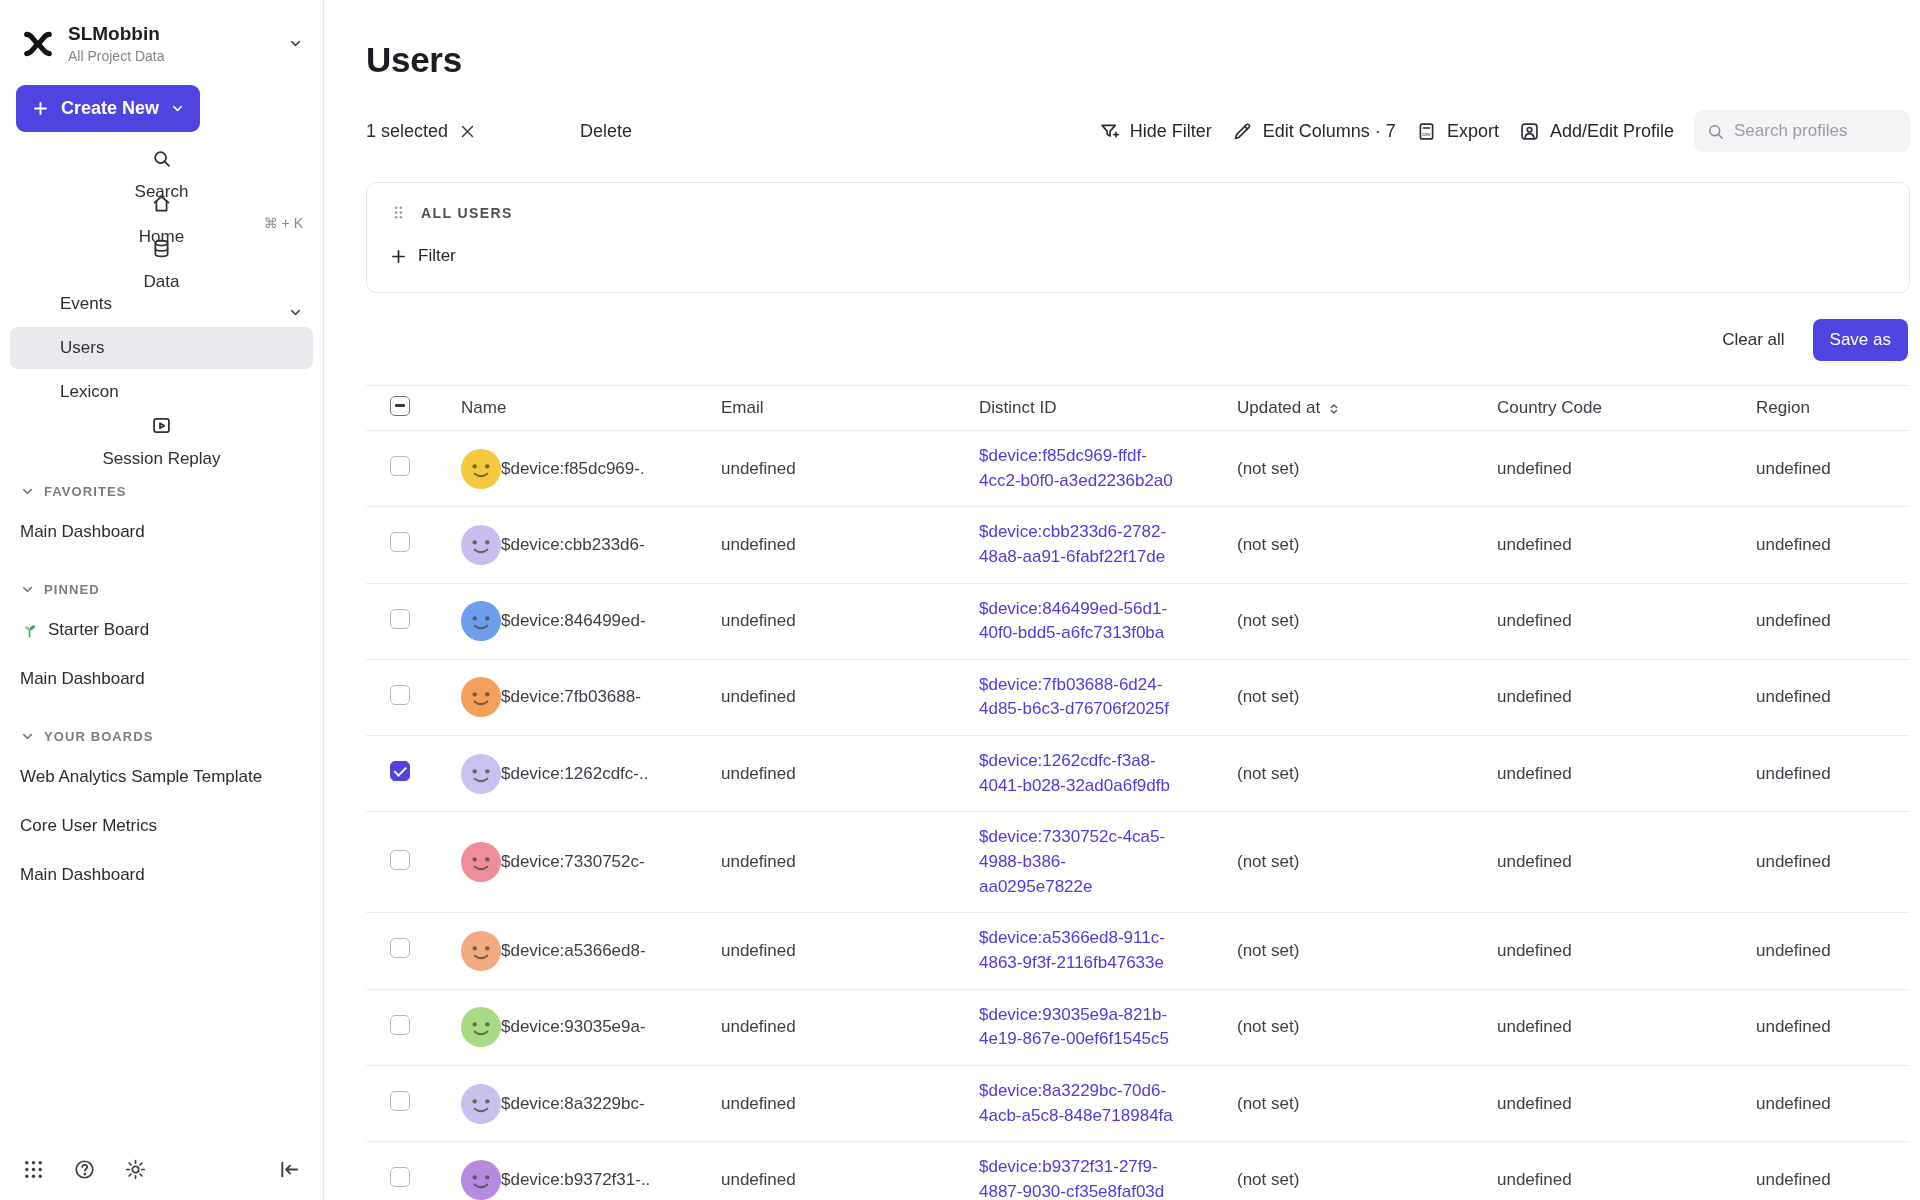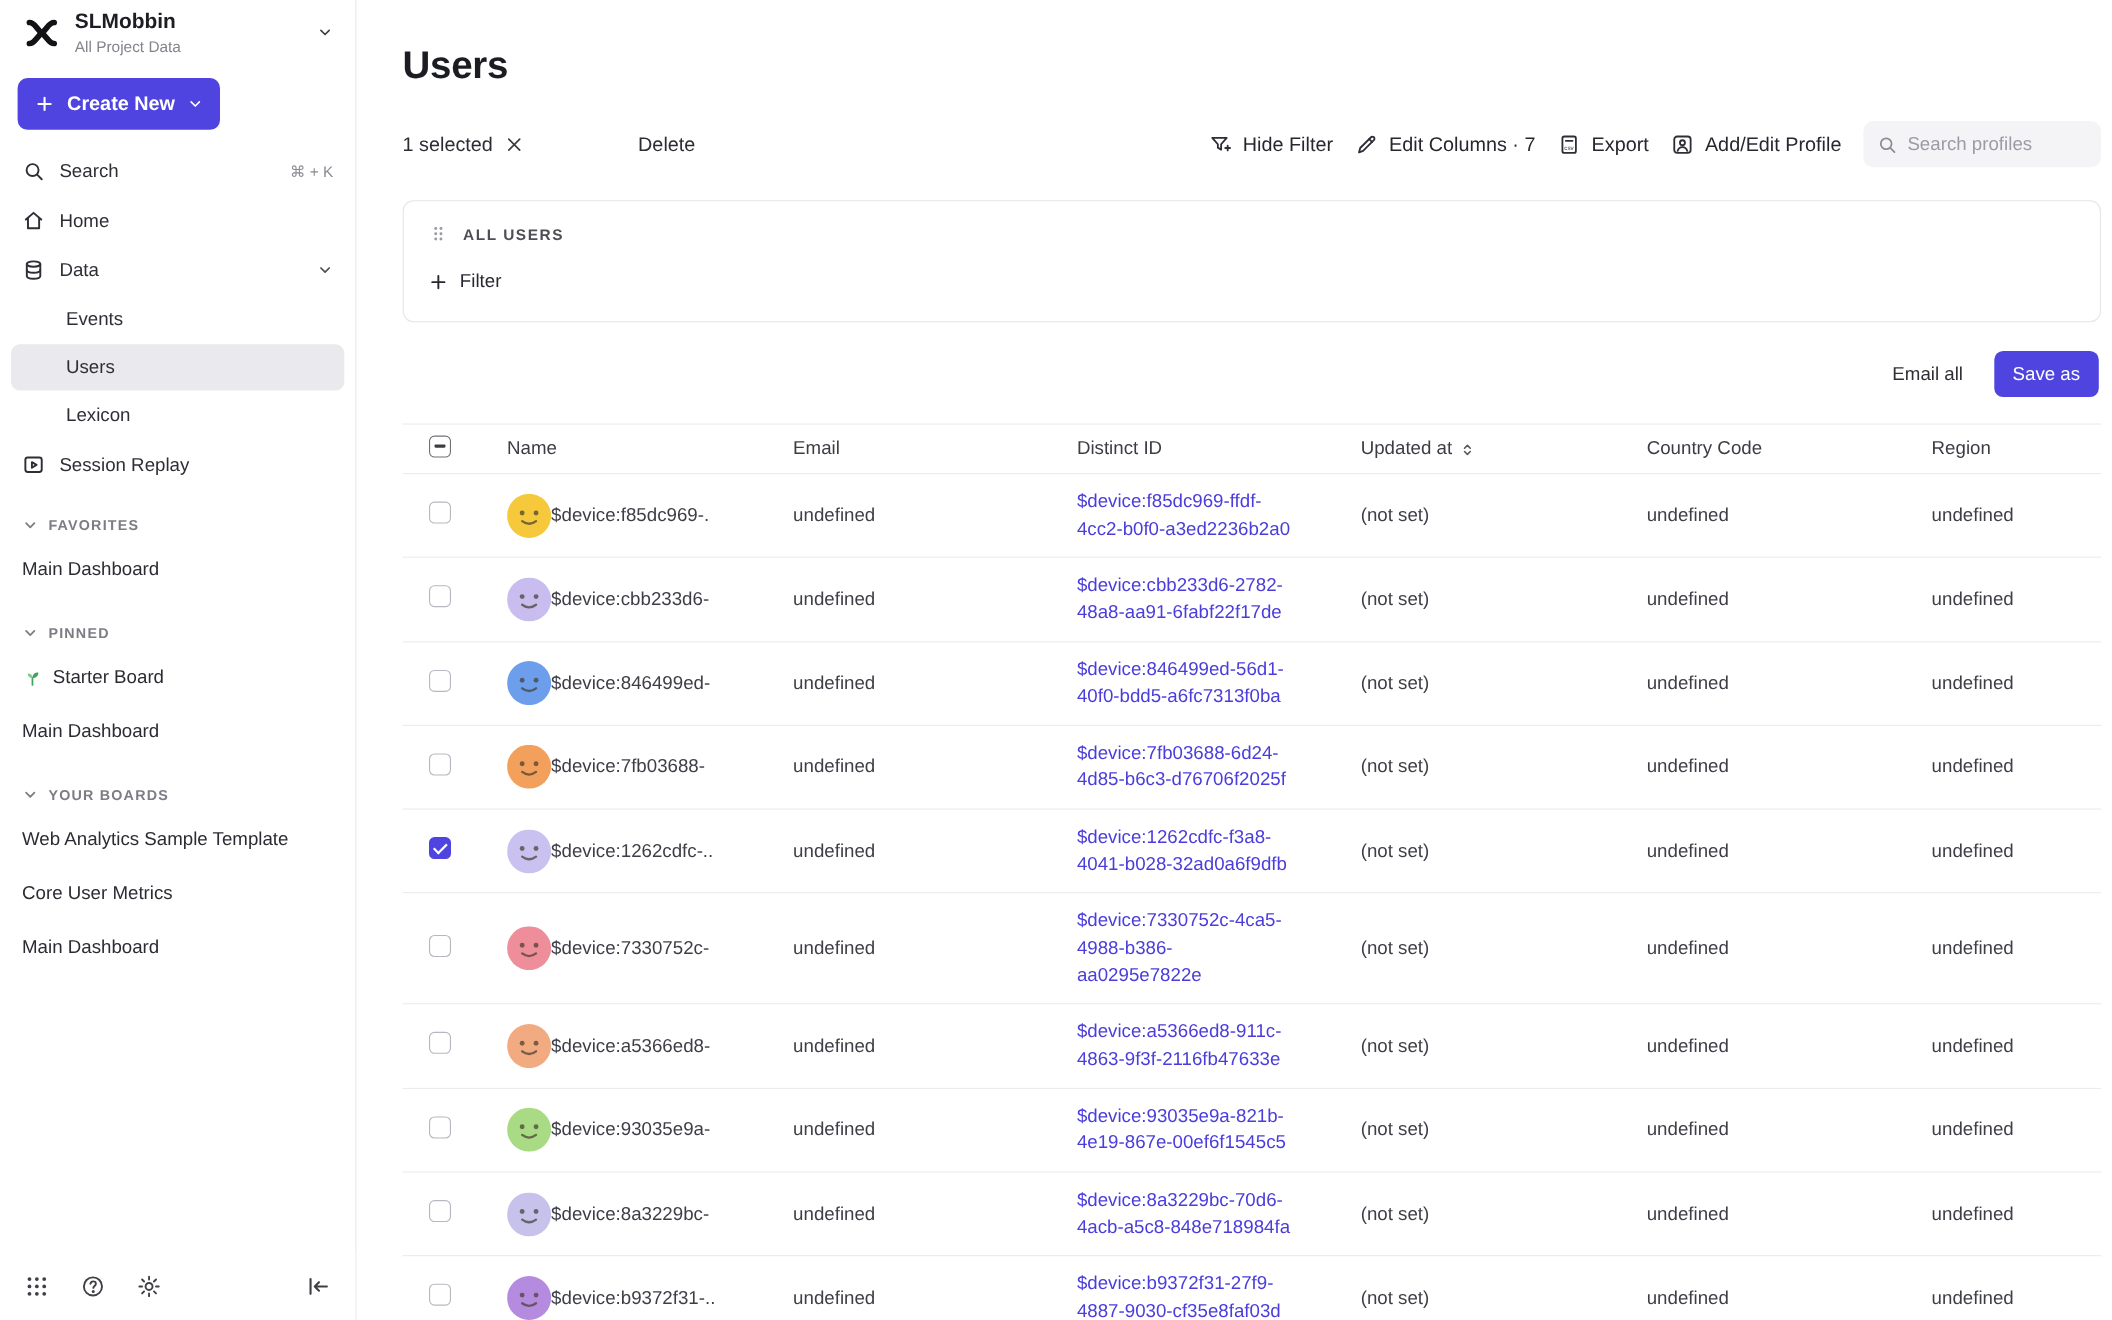--- a/index.html
+++ b/index.html
@@ -3,38 +3,38 @@
 <meta charset="utf-8">
 <style>
   :root{ --accent:#4F44E0; --link:#4A3DDB; }
   *{box-sizing:border-box; margin:0; padding:0;}
   html,body{width:1920px;height:1200px;overflow:hidden;}
   body{font-family:"Liberation Sans", sans-serif; background:#fff; color:#2e2e36;}
   .app{display:flex; width:1920px; height:1200px;}
 
   
   .sidebar{width:324px; flex:none; border-right:1px solid #e8e8ec; position:relative; background:#fff;}
-  .ws-head{display:flex; align-items:center; gap:12px; padding:8px 20px 14px; cursor:pointer;}
+  .ws-head{display:flex; align-items:center; gap:12px; padding:22px 20px 14px; cursor:pointer;}
   .ws-logo{width:36px; height:36px; flex:none;}
   .ws-meta{line-height:1.25;}
   .ws-name{font-size:19px; font-weight:700; color:#1d1d24;}
   .ws-sub{font-size:14px; color:#84848c; margin-top:2px;}
   .ws-head .chev{margin-left:auto; color:#3f3f47;}
   .icon{width:21px; height:21px; flex:none; display:inline-flex;}
   .icon svg{width:100%; height:100%;}
   .icon.xs{width:15px; height:15px;}
   .icon.sm{width:19px; height:19px;}
   .icon.lg{width:23px; height:23px;}
 
   .create-btn{margin:6px 16px 16px; height:47px; background:var(--accent); border-radius:9px;
     display:flex; align-items:center; gap:11px; padding:0 15px; color:#fff; font-size:18px; font-weight:600; cursor:pointer; border:none;}
   .create-btn .chev{margin-left:auto;}
 
   .nav-row{margin:2px 10px; border-radius:8px; height:43px; display:flex; align-items:center; gap:13px;
-    padding:0 10px; font-size:17px; color:#2e2e36; cursor:pointer;}
+    padding:0 10px; font-size:17px; color:#2e2e36; cursor:pointer;flex-direction:column;}
   .nav-row .chev{margin-left:auto; color:#4a4a52;}
   .nav-row .shortcut{margin-left:auto; color:#8b8b93; font-size:14px;}
   .nav-sub{margin:2px 10px; border-radius:8px; height:42px; display:flex; align-items:center;
     padding:0 10px 0 50px; font-size:17px; color:#2e2e36; cursor:pointer;}
   .nav-sub.active{background:#e9e9ee; font-weight:500;}
 
   .section-head{display:flex; align-items:center; gap:9px; padding:0 20px; margin-top:26px; margin-bottom:8px;
     font-size:13px; font-weight:700; letter-spacing:1.1px; color:#7c7c85; cursor:pointer;}
   .side-item{display:flex; align-items:center; gap:9px; padding:0 20px; height:49px; font-size:17px; color:#2b2b33; cursor:pointer;}
 
@@ -363,21 +363,21 @@
         <span class="icon sm">
           <svg viewBox="0 0 24 24" fill="none" stroke="currentColor" stroke-width="2.2" stroke-linecap="round">
               <path d="M12 5v14M5 12h14"></path>
             </svg>
         </span>
         <span>Filter</span>
       </button>
     </div>
 
     <div class="actions">
-      <button class="clear-all">Email all</button>
+      <button class="clear-all">Clear all</button>
       <button class="save-as">Save as</button>
     </div>
 
     <div class="table">
       <div class="thead">
         <div class="cell c-check"><span class="checkbox indeterminate"></span></div>
         <div class="cell">Name</div>
         <div class="cell">Email</div>
         <div class="cell">Distinct ID</div>
         <div class="cell col-updated">

